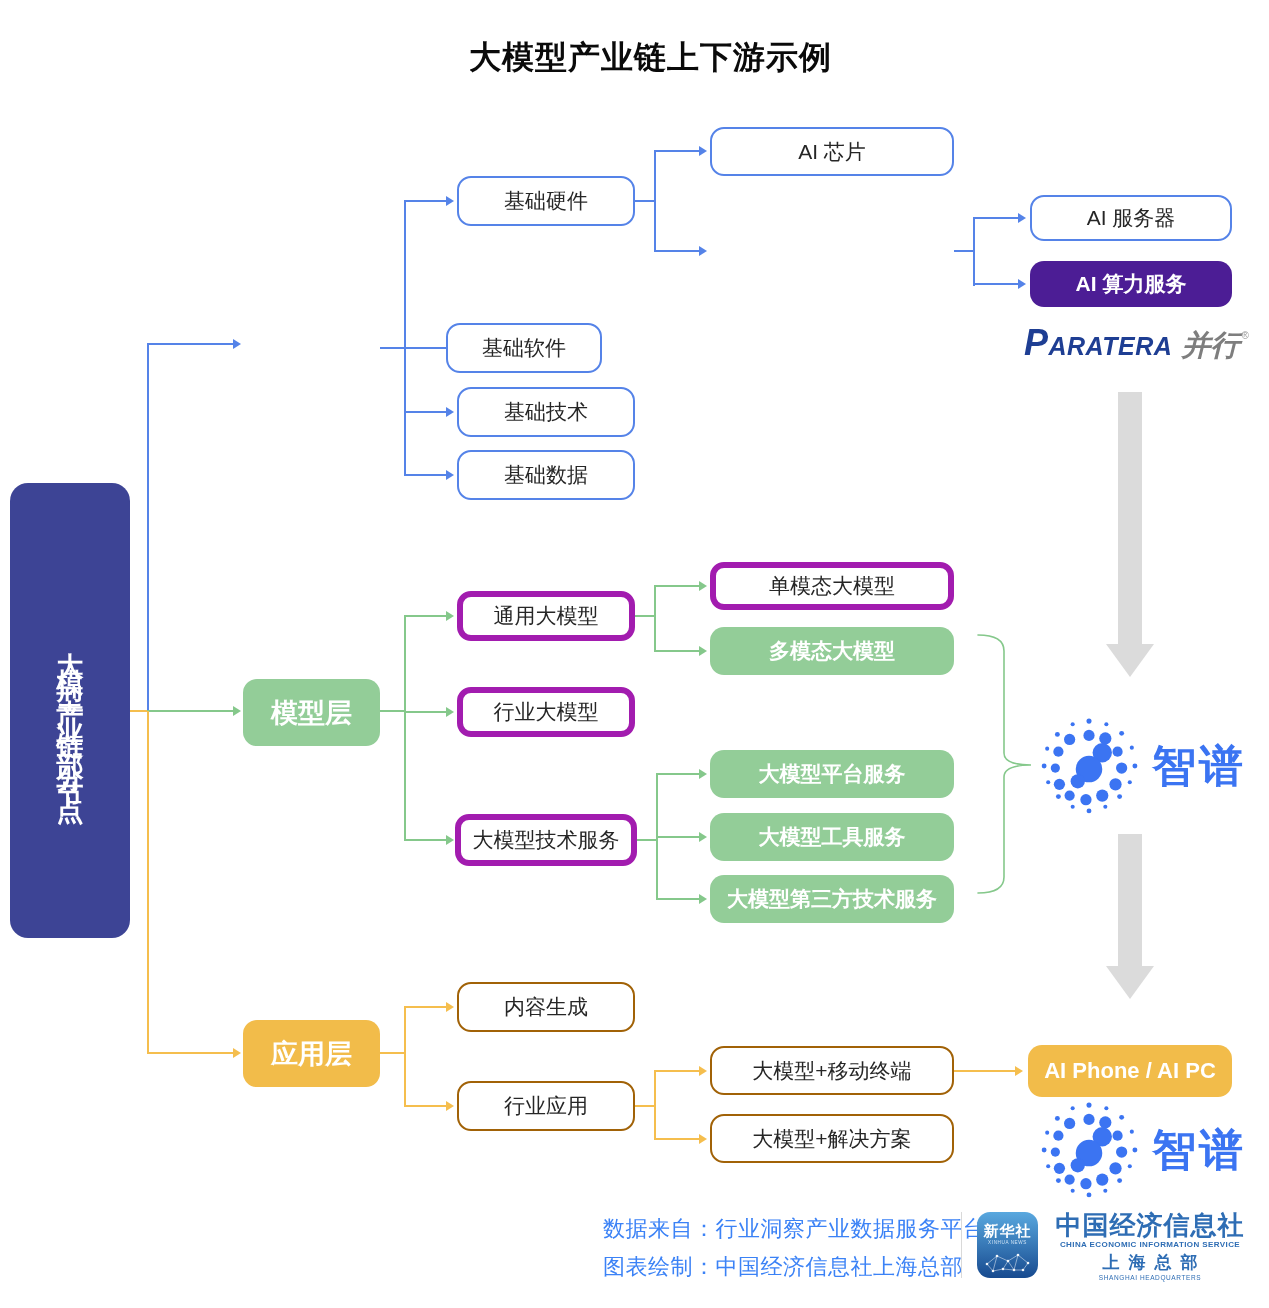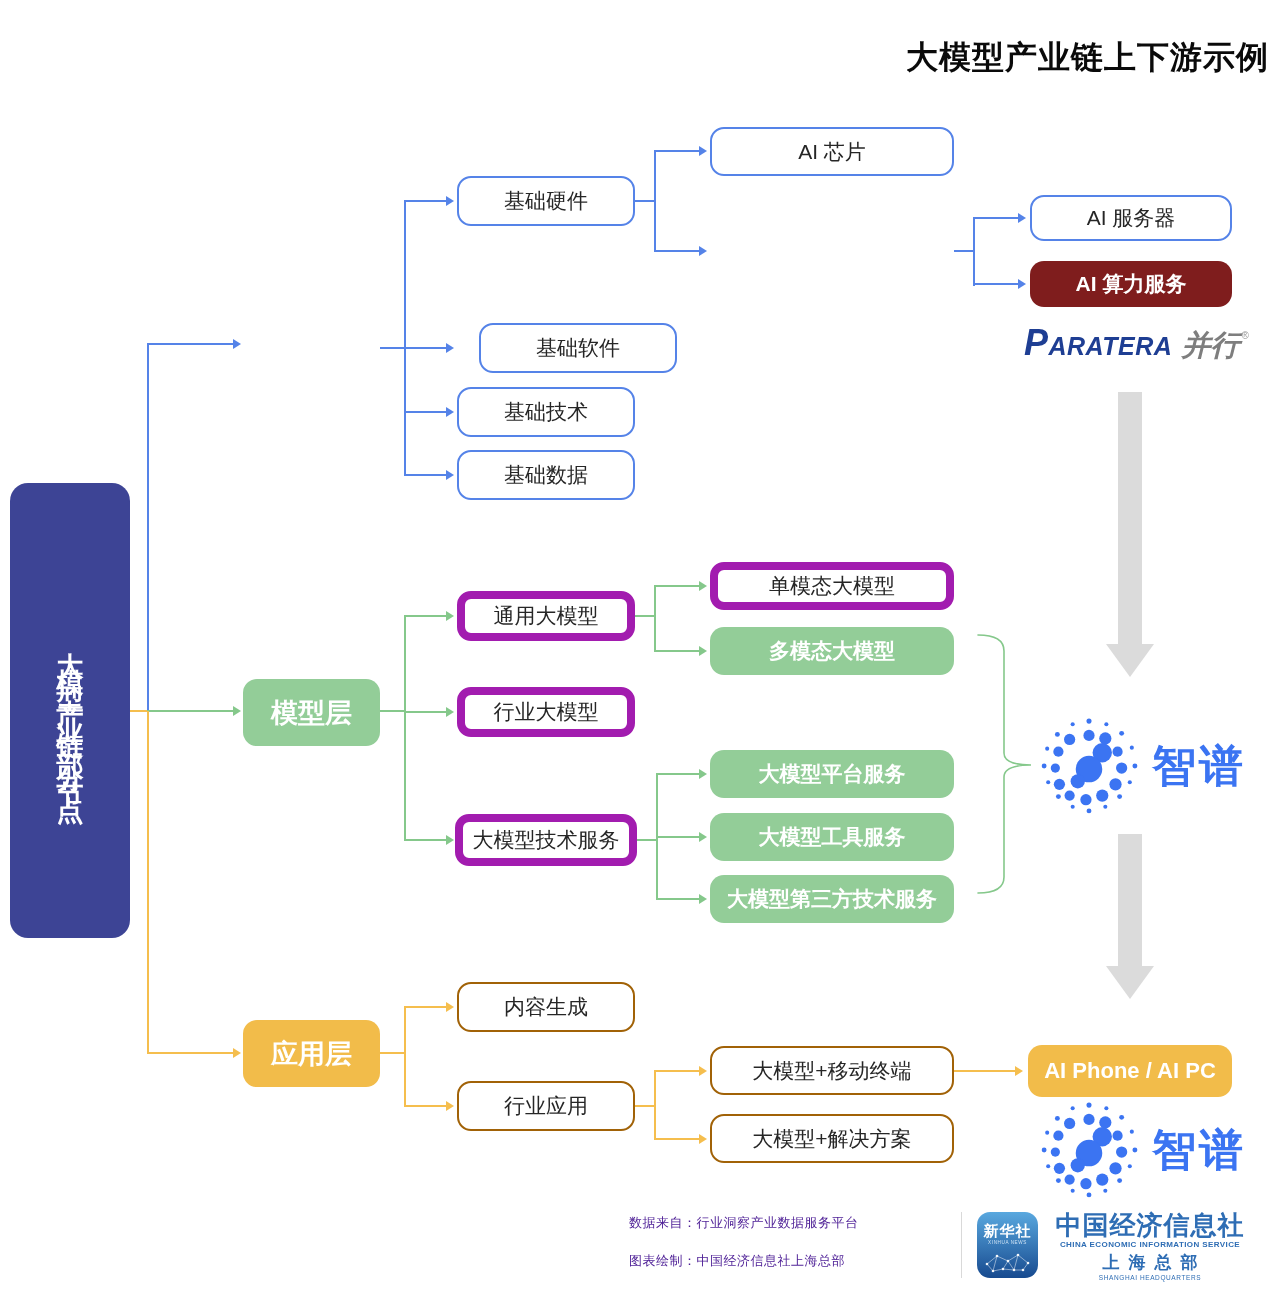--- a/index.html
+++ b/index.html
@@ -1,29 +1,29 @@
 <!DOCTYPE html>
 <html><head>
 <meta charset="utf-8">
 <style>
   html,body{margin:0;padding:0;background:#ffffff;font-family:"Liberation Sans","DejaVu Sans",sans-serif;}
   #canvas{position:relative;width:1269px;height:1308px;background:#fff;overflow:hidden;}
 
-  .title{position:absolute;left:0;right:0;top:36px;text-align:right;font-size:32px;font-weight:800;color:#0a0a0a;letter-spacing:1px;padding-left:32px;}
+  .title{position:absolute;left:0;right:0;top:36px;text-align:center;font-size:32px;font-weight:800;color:#0a0a0a;letter-spacing:1px;padding-left:32px;}
 
   .root-box{position:absolute;left:10px;top:483px;width:120px;height:455px;background:#3D4495;border-radius:18px;
     display:flex;align-items:center;justify-content:center;color:#fff;font-weight:700;font-size:27px;
     writing-mode:vertical-rl;text-orientation:upright;letter-spacing:16px;}
 
   .box{position:absolute;box-sizing:border-box;display:flex;align-items:center;justify-content:center;
     border-radius:14px;background:#fff;font-size:21px;color:#262626;text-align:center;}
   .blue-o{border:2px solid #5583E8;}
-  .green-o{border:8px solid #a21caf;}
+  .green-o{border:6px solid #a21caf;}
   .yellow-o{border:2px solid #a16207;}
-  .blue-f{background:#7f1d1d;color:#fff;font-weight:700;text-align:right;}
+  .blue-f{background:#4c1d95;color:#fff;font-weight:700;text-align:right;}
   .green-f{background:#93CD98;color:#fff;font-weight:700;}
   .yellow-f{background:#F2BC4A;color:#fff;font-weight:700;}
   .layer{font-size:27px;font-weight:700;color:#fff;}
 
   .hl{position:absolute;height:2px;background:currentColor;}
   .vl{position:absolute;width:2px;background:currentColor;}
   .ah{position:absolute;width:0;height:0;border-top:5px solid transparent;border-bottom:5px solid transparent;border-left:8px solid currentColor;}
   .blue{color:#5583E8;} .green{color:#85C88B;} .yellow{color:#F5BE4E;}
 
   .gray-shaft{position:absolute;width:24px;background:#DBDBDB;}
@@ -31,21 +31,21 @@
 
   .paratera{position:absolute;left:1024px;top:322px;width:246px;height:44px;display:flex;align-items:baseline;}
   .para-en{display:block;font-style:italic;font-weight:800;font-size:25px;color:#1E3E93;letter-spacing:0.5px;}
   .para-en::first-letter{font-size:36px;}
   .para-cn{font-style:italic;font-weight:800;font-size:29px;color:#7E7E7E;margin-left:9px;}
   .para-reg{font-size:10px;color:#9a9a9a;margin-left:2px;position:relative;top:-16px;}
 
   .zhipu{position:absolute;display:flex;align-items:center;}
   .zhipu-text{font-size:44px;font-weight:700;color:#3B74F2;letter-spacing:3px;margin-left:12px;}
 
-  .footer-line{position:absolute;left:629px;font-size:13px;color:#4c1d95;letter-spacing:0.5px;}
+  .footer-line{position:absolute;left:603px;font-size:22px;color:#3b82f6;letter-spacing:0.5px;}
   .divider{position:absolute;left:961px;top:1212px;width:1px;height:66px;background:#D9D9D9;}
 
   .ceis{position:absolute;left:1048px;top:1212px;width:204px;text-align:center;color:#2E6DB4;}
   .ceis-name{font-family:"Liberation Serif","DejaVu Serif",serif;font-size:26px;font-weight:700;letter-spacing:1px;line-height:28px;}
   .ceis-en{font-size:8px;font-weight:700;letter-spacing:0.4px;line-height:10px;}
   .ceis-branch{font-family:"Liberation Serif","DejaVu Serif",serif;font-size:17px;font-weight:700;letter-spacing:9px;line-height:22px;margin-top:2px;text-indent:9px;}
   .ceis-branch-en{font-size:6.5px;letter-spacing:0.6px;line-height:8px;}
 </style>
 </head>
 <body>
@@ -112,21 +112,21 @@
   <div class="hl blue" style="left:404px;top:200px;width:43px"></div>
   <div class="ah blue" style="left:446px;top:196px"></div>
   <div class="hl blue" style="left:404px;top:347px;width:43px"></div>
   <div class="ah blue" style="left:446px;top:343px"></div>
   <div class="hl blue" style="left:404px;top:411px;width:43px"></div>
   <div class="ah blue" style="left:446px;top:407px"></div>
   <div class="hl blue" style="left:404px;top:474px;width:43px"></div>
   <div class="ah blue" style="left:446px;top:470px"></div>
 
   <div class="box blue-o" style="left:457px;top:176px;width:178px;height:50px">基础硬件</div>
-  <div class="box blue-o" style="left:479px;top:323px;width:198px;height:50px">基础软件</div>
+  <div class="box blue-o" style="left:446px;top:323px;width:156px;height:50px">基础软件</div>
   <div class="box blue-o" style="left:457px;top:387px;width:178px;height:50px">基础技术</div>
   <div class="box blue-o" style="left:457px;top:450px;width:178px;height:50px">基础数据</div>
 
   <div class="hl blue" style="left:635px;top:200px;width:20px"></div>
   <div class="vl blue" style="left:654px;top:151px;height:101px"></div>
   <div class="hl blue" style="left:654px;top:150px;width:46px"></div>
   <div class="ah blue" style="left:699px;top:146px"></div>
   <div class="hl blue" style="left:654px;top:250px;width:46px"></div>
   <div class="ah blue" style="left:699px;top:246px"></div>
 

